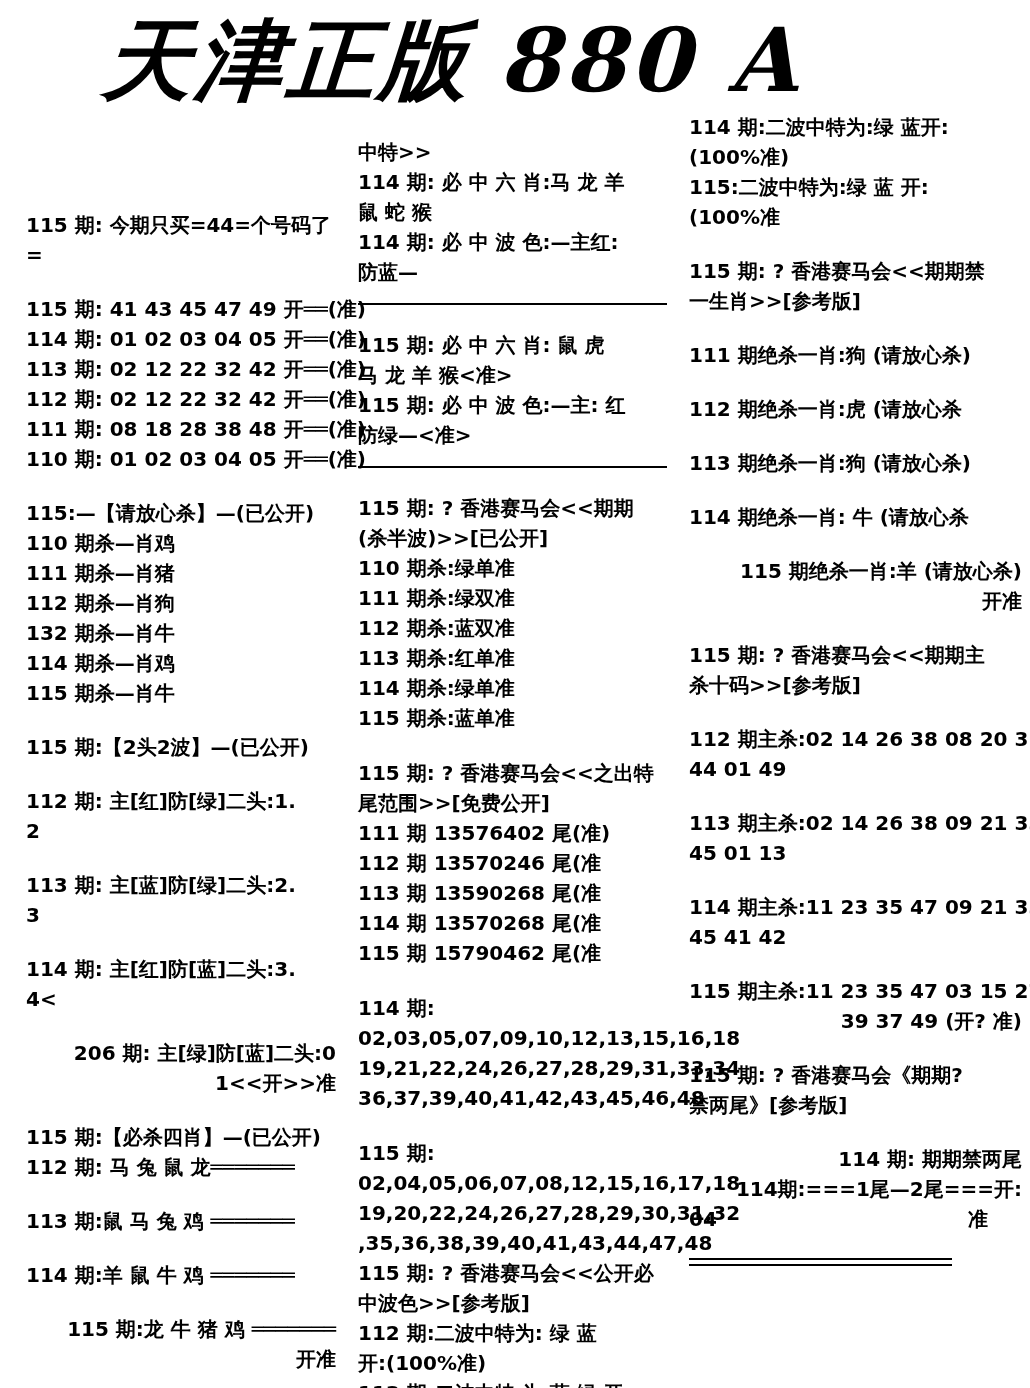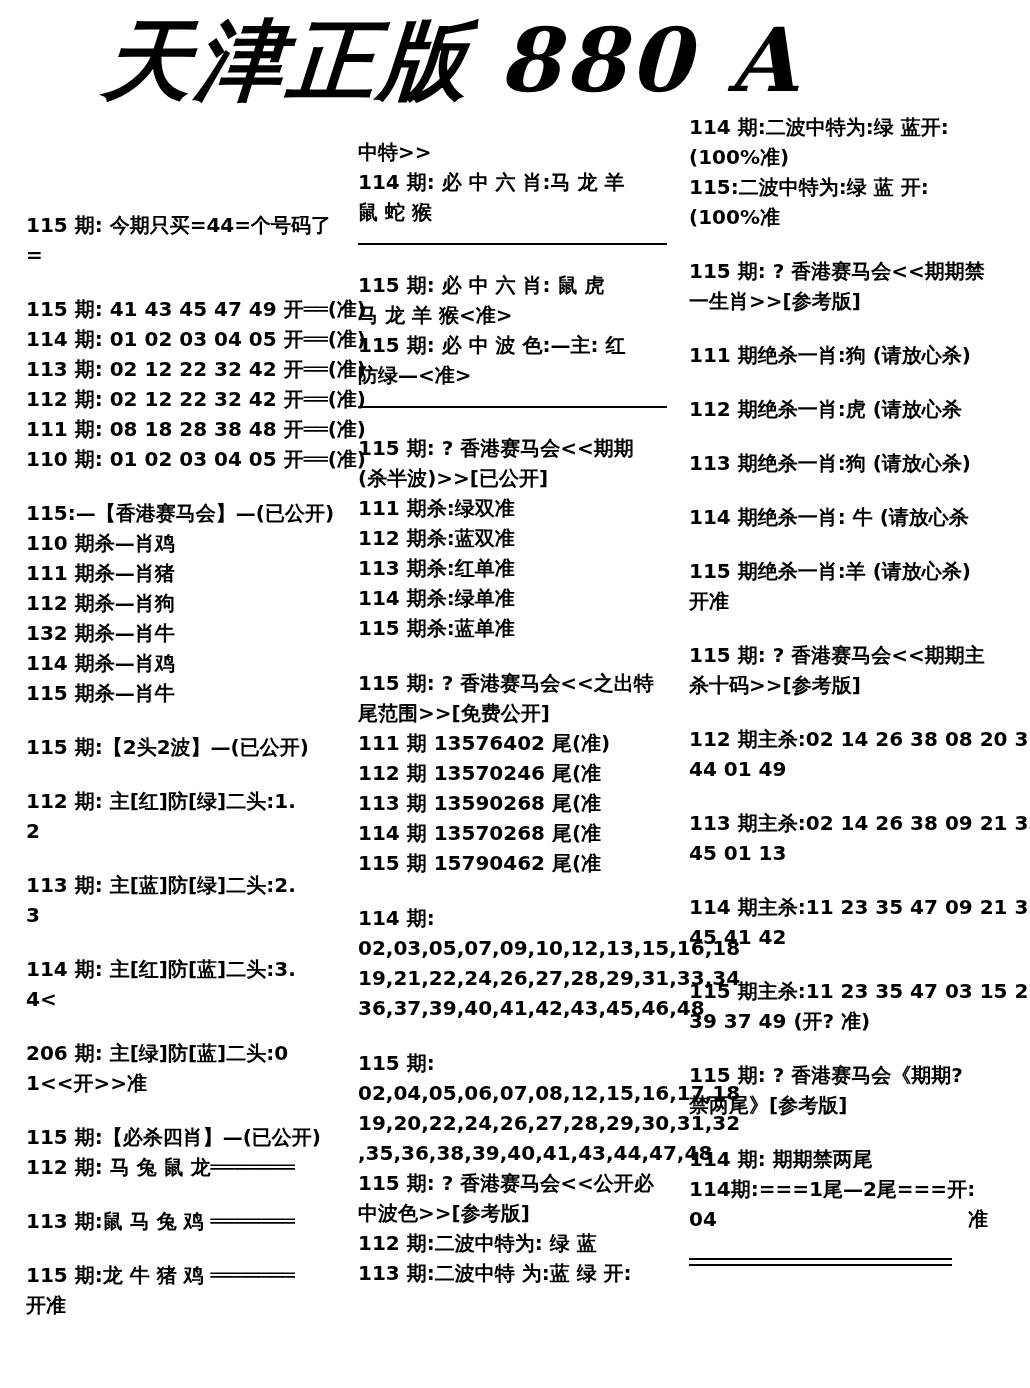--- a/index.html
+++ b/index.html
@@ -30,21 +30,21 @@
     align-items:flex-start;
   }
   .col{box-sizing:border-box;font-size:20px;line-height:30px;}
   .col-left{width:340px;padding:100px 4px 0 26px;}
   .col-middle{width:335px;padding:2px 6px 0 18px;}
   .col-right{width:355px;padding:2px 8px 0 14px;}
   .sec{margin-bottom:24px;}
   .col-middle .sec{margin-bottom:16px;margin-top:25px;}
   .sec.tight .entry{margin-bottom:0;}
   .sec.loose .entry{margin-bottom:24px;}
-  .sec.loose .entry:last-child{margin-bottom:0;}
+  .sec.loose .entry:last-child{margin-bottom:0;text-align:right;}
   .line{white-space:nowrap;}
   .line.split{display:flex;justify-content:space-between;padding-right:34px;white-space:normal;}
   .divider{border-top:2px solid #000;margin:10px 2px 12px 0;}
   .divider.double{border-top:2px solid #000;border-bottom:2px solid #000;height:4px;margin-right:70px;}
 </style>
 </head>
 <body>
 
 <div class="page">
   <div class="title">天津正版 880 A</div>
@@ -71,21 +71,21 @@
           </div>
           <div class="entry">
             <div class="line">111 期: 08 18 28 38 48 开══(准)</div>
           </div>
           <div class="entry">
             <div class="line">110 期: 01 02 03 04 05 开══(准)</div>
           </div>
         </div>
         <div class="sec tight">
           <div class="entry">
-            <div class="line">115:—【香港赛马会】—(已公开)</div>
+            <div class="line">115:—【请放心杀】—(已公开)</div>
           </div>
           <div class="entry">
             <div class="line">110 期杀—肖鸡</div>
           </div>
           <div class="entry">
             <div class="line">111 期杀—肖猪</div>
           </div>
           <div class="entry">
             <div class="line">112 期杀—肖狗</div>
           </div>
@@ -122,53 +122,63 @@
         </div>
         <div class="sec loose">
           <div class="entry">
             <div class="line">115 期:【必杀四肖】—(已公开)</div>
             <div class="line">112 期: 马 兔 鼠 龙═══════</div>
           </div>
           <div class="entry">
             <div class="line">113 期:鼠 马 兔 鸡 ═══════</div>
           </div>
           <div class="entry">
+            <div class="line">114 期:羊 鼠 牛 鸡 ═══════</div>
+          </div>
+          <div class="entry">
             <div class="line">115 期:龙 牛 猪 鸡 ═══════</div>
             <div class="line">开准</div>
           </div>
         </div>
       </div>
     <div class="col col-middle">
         <div class="sec tight">
           <div class="entry">
             <div class="line">中特&gt;&gt;</div>
           </div>
           <div class="entry">
             <div class="line">114 期: 必 中 六 肖:马 龙 羊</div>
             <div class="line">鼠 蛇 猴</div>
           </div>
+          <div class="entry">
+            <div class="line">114 期: 必 中 波 色:—主红:</div>
+            <div class="line">防蓝—</div>
+          </div>
         </div>
         <div class="divider"></div>
         <div class="sec tight">
           <div class="entry">
             <div class="line">115 期: 必 中 六 肖: 鼠 虎</div>
             <div class="line">马 龙 羊 猴&lt;准&gt;</div>
           </div>
           <div class="entry">
             <div class="line">115 期: 必 中 波 色:—主: 红</div>
             <div class="line">防绿—&lt;准&gt;</div>
           </div>
         </div>
         <div class="divider"></div>
         <div class="sec tight">
           <div class="entry">
             <div class="line">115 期: ? 香港赛马会&lt;&lt;期期</div>
             <div class="line">(杀半波)&gt;&gt;[已公开]</div>
           </div>
           <div class="entry">
+            <div class="line">110 期杀:绿单准</div>
+          </div>
+          <div class="entry">
             <div class="line">111 期杀:绿双准</div>
           </div>
           <div class="entry">
             <div class="line">112 期杀:蓝双准</div>
           </div>
           <div class="entry">
             <div class="line">113 期杀:红单准</div>
           </div>
           <div class="entry">
             <div class="line">114 期杀:绿单准</div>
@@ -224,20 +234,21 @@
           </div>
           <div class="entry">
             <div class="line">,35,36,38,39,40,41,43,44,47,48</div>
           </div>
           <div class="entry">
             <div class="line">115 期: ? 香港赛马会&lt;&lt;公开必</div>
             <div class="line">中波色&gt;&gt;[参考版]</div>
           </div>
           <div class="entry">
             <div class="line">112 期:二波中特为: 绿 蓝</div>
+            <div class="line">开:(100%准)</div>
           </div>
           <div class="entry">
             <div class="line">113 期:二波中特 为:蓝 绿 开:</div>
           </div>
         </div>
       </div>
     <div class="col col-right">
         <div class="sec tight">
           <div class="entry">
             <div class="line">114 期:二波中特为:绿  蓝开:</div>

